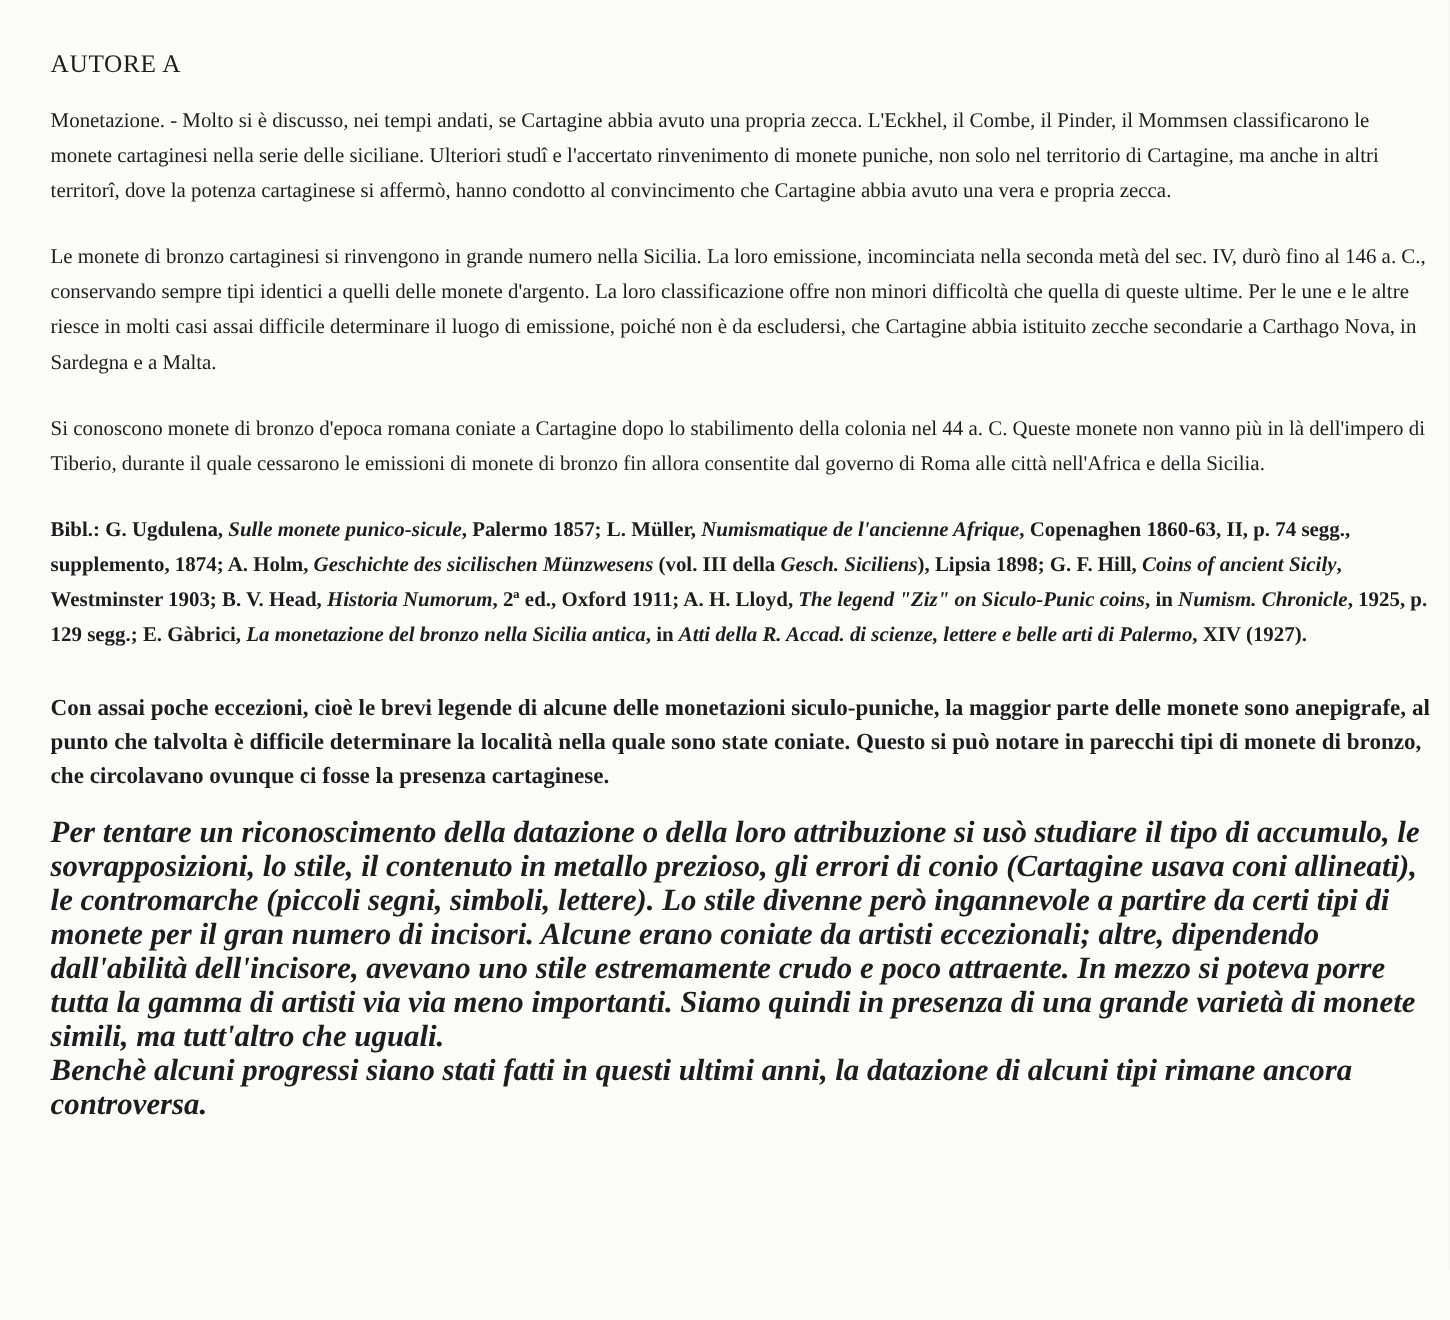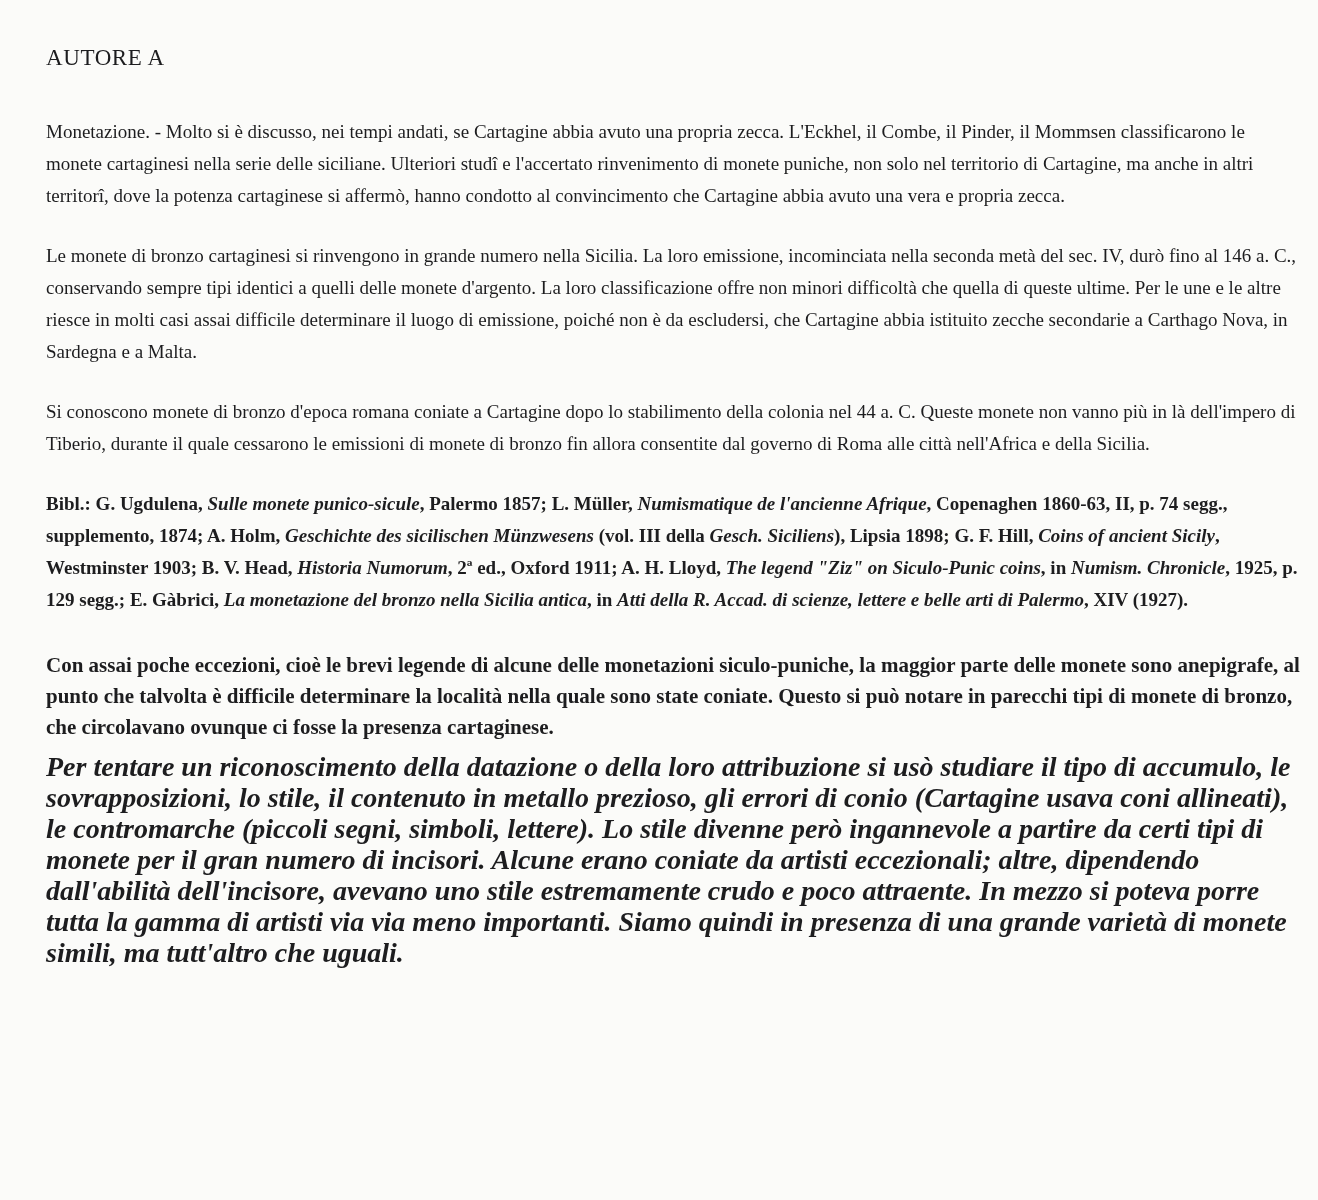--- a/index.html
+++ b/index.html
@@ -16,37 +16,37 @@
     background: #fbfbf9;
     color: #1d1d1f;
     font-family: "Liberation Serif", "DejaVu Serif", serif;
     overflow: hidden;
   }
   .heading {
     font-size: 23px;
     line-height: 32px;
     font-weight: normal;
     letter-spacing: 0.6px;
-    margin: 0 0 42px 0;
+    margin: 0 0 20px 0;
   }
   .heading.second {
     margin: 0 0 32px 0;
   }
   .para {
     font-size: 19px;
     line-height: 32px;
     margin: 0 0 28px 0;
   }
   .para.bibl {
     margin: 0 0 34px 0;
   }
   .para.mixed-bold {
     font-size: 21px;
     line-height: 31px;
-    margin: 0 0 8px 0;
+    margin: 0 0 20px 0;
   }
   .para.bold-italic {
     font-size: 28px;
     line-height: 31px;
     font-weight: bold;
     font-style: italic;
     margin: 0;
   }
   .seg-regular { font-style: normal; font-weight: bold; }
   .seg-italic  { font-style: italic; font-weight: bold; }
@@ -65,14 +65,15 @@
 
   <p class="para">Si conoscono monete di bronzo d'epoca romana coniate a Cartagine dopo lo stabilimento della colonia nel 44 a. C. Queste monete non vanno più in là dell'impero di Tiberio, durante il quale cessarono le emissioni di monete di bronzo fin allora consentite dal governo di Roma alle città nell'Africa e della Sicilia.</p>
 
   <p class="para bibl"><span class="seg-regular">Bibl.: G. Ugdulena, </span><span class="seg-italic">Sulle monete punico-sicule</span><span class="seg-regular">, Palermo 1857; L. Müller, </span><span class="seg-italic">Numismatique de l'ancienne Afrique</span><span class="seg-regular">, Copenaghen 1860-63, II, p. 74 segg., supplemento, 1874; A. Holm, </span><span class="seg-italic">Geschichte des sicilischen Münzwesens</span><span class="seg-regular"> (vol. III della </span><span class="seg-italic">Gesch. Siciliens</span><span class="seg-regular">), Lipsia 1898; G. F. Hill, </span><span class="seg-italic">Coins of ancient Sicily</span><span class="seg-regular">, Westminster 1903; B. V. Head, </span><span class="seg-italic">Historia Numorum</span><span class="seg-regular">, 2ª ed., Oxford 1911; A. H. Lloyd, </span><span class="seg-italic">The legend "Ziz" on Siculo-Punic coins</span><span class="seg-regular">, in </span><span class="seg-italic">Numism. Chronicle</span><span class="seg-regular">, 1925, p. 129 segg.; E. Gàbrici, </span><span class="seg-italic">La monetazione del bronzo nella Sicilia antica</span><span class="seg-regular">, in </span><span class="seg-italic">Atti della R. Accad. di scienze, lettere e belle arti di Palermo</span><span class="seg-regular">, XIV (1927).</span></p>
 
 
   <p class="para mixed-bold"><span class="seg-bold">Con assai poche eccezioni, cioè le brevi legende di alcune delle monetazioni siculo-puniche, </span><span class="seg-regular">la maggior parte delle monete sono anepigrafe, al punto che talvolta è difficile determinare la località nella quale sono state coniate. Questo si può notare in parecchi tipi di monete di bronzo, che circolavano ovunque ci fosse la presenza cartaginese.</span></p>
 
   <p class="para bold-italic">Per tentare un riconoscimento della datazione o della loro attribuzione si usò studiare il tipo di accumulo, le sovrapposizioni, lo stile, il contenuto in metallo prezioso, gli errori di conio (Cartagine usava coni allineati), le contromarche (piccoli segni, simboli, lettere). Lo stile divenne però ingannevole a partire da certi tipi di monete per il gran numero di incisori. Alcune erano coniate da artisti eccezionali; altre, dipendendo dall'abilità dell'incisore, avevano uno stile estremamente crudo e poco attraente. In mezzo si poteva porre tutta la gamma di artisti via via meno importanti. Siamo quindi in presenza di una grande varietà di monete simili, ma tutt'altro che uguali.</p>
 
+  <p class="para bold-italic">Benchè alcuni progressi siano stati fatti in questi ultimi anni, la datazione di alcuni tipi rimane ancora controversa.</p>
 
 </div>
 
 </body></html>

